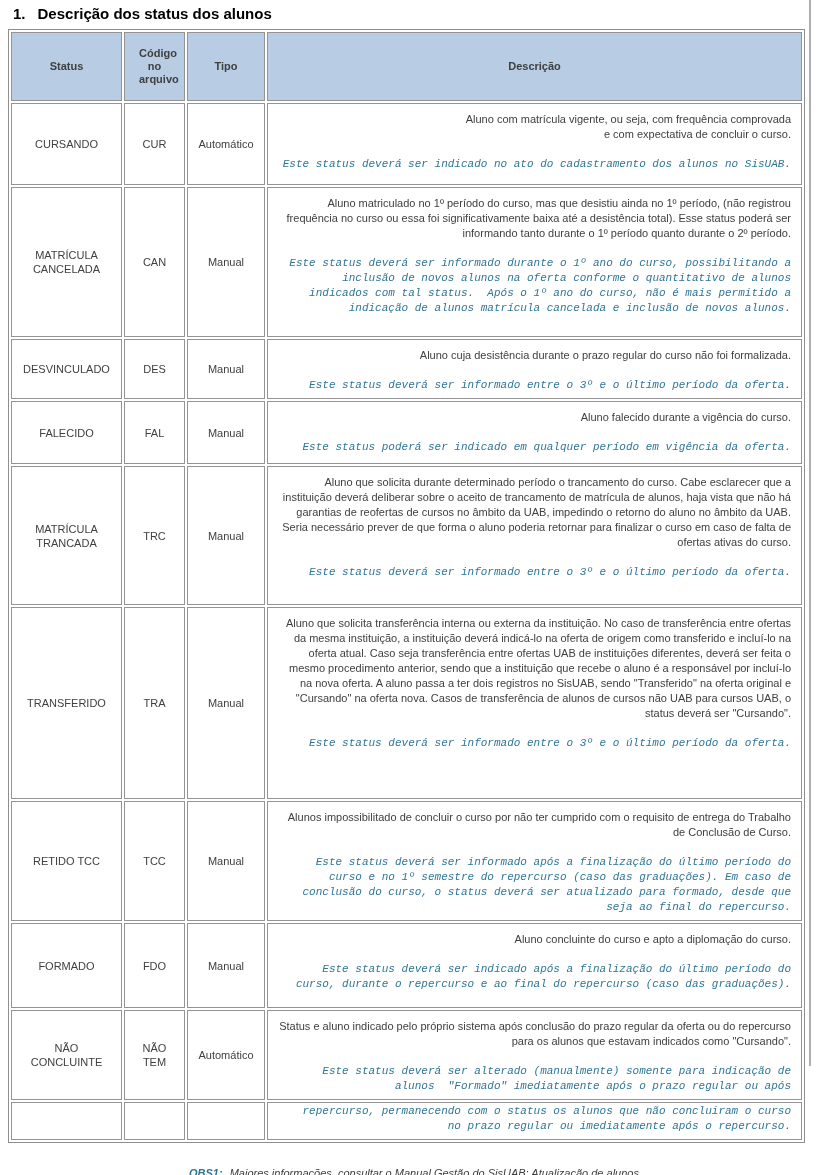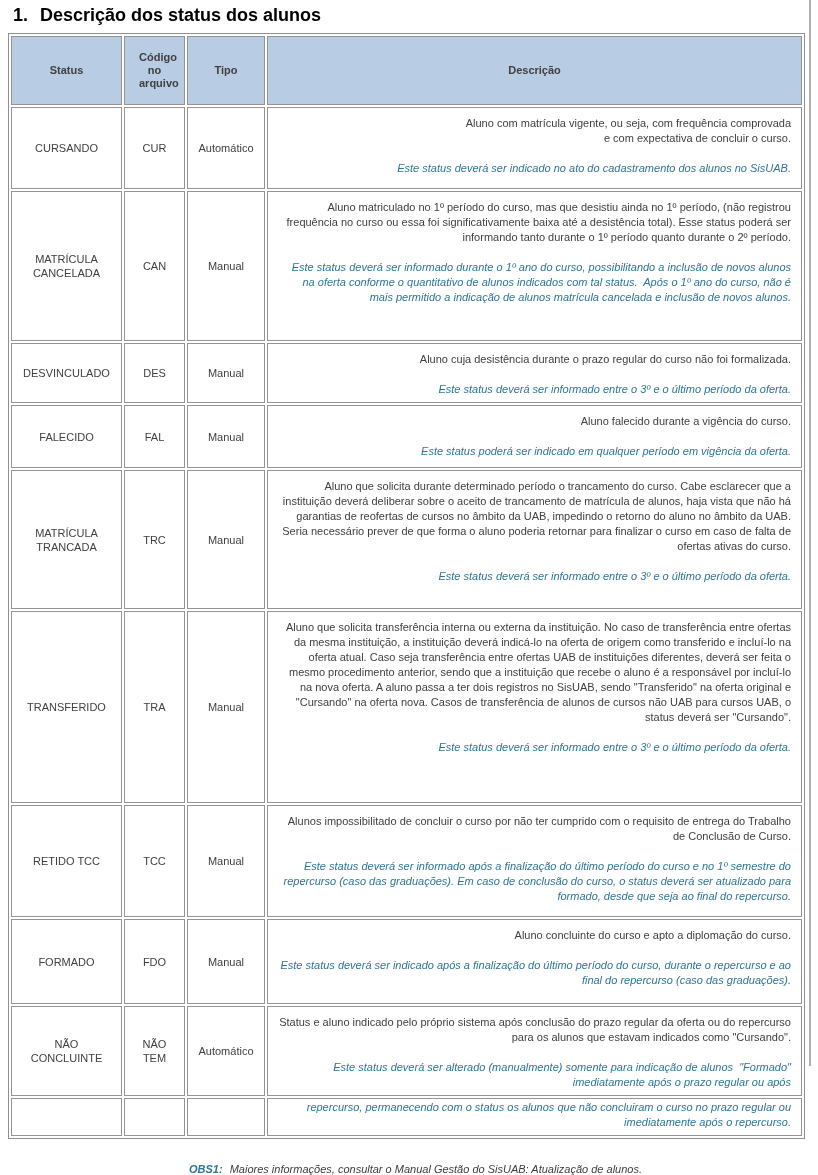--- a/index.html
+++ b/index.html
@@ -4,21 +4,21 @@
 <style>
   * { box-sizing: border-box; }
   html,body { margin:0; padding:0; }
   body {
     width:818px; height:1175px; background:#ffffff;
     font-family:"Liberation Sans", sans-serif; color:#404040;
     position:relative; overflow:hidden;
   }
   .page { padding:3px 0 0 8px; }
 
-  .doc-title { margin:2px 0 7px 5px; font-size:18px; font-weight:bold; color:#000; }
+  .doc-title { margin:2px 0 7px 5px; font-size:15px; font-weight:bold; color:#000; }
   .doc-title .title-num { margin-right:12px; }
 
   table.status-table {
     border-collapse:separate; border-spacing:2px;
     width:797px; table-layout:fixed;
     border:1px solid #8f8f8f; background:#fff;
   }
   th, td { border:1px solid #949494; font-size:11px; }
   th {
     background:#b8cce4; color:#404040; font-weight:bold;
@@ -27,21 +27,21 @@
   }
   td {
     vertical-align:middle; text-align:center; color:#404040;
     white-space:pre-line; line-height:14px; padding:2px;
   }
   td.c-desc {
     text-align:right; vertical-align:top;
     padding:8px 10px 5px 10px; white-space:normal; line-height:15px;
   }
   .desc { white-space:pre-wrap; color:#404040; }
-  .note { color:#2e7596; font-style:italic; margin-top:15px; white-space:pre-wrap; }
+  .note { color:#2e7596; font-style:italic; margin-top:15px; white-space:pre-wrap;font-family:Liberation Mono, monospace; }
   .c-desc .note:first-child { margin-top:0; }
   tr.continuation td.c-desc { padding-top:1px;padding-left:24px; }
 
   tbody tr:nth-child(1)  { height:82px;  }
   tbody tr:nth-child(2)  { height:150px; }
   tbody tr:nth-child(3)  { height:57px;  }
   tbody tr:nth-child(4)  { height:63px;  }
   tbody tr:nth-child(5)  { height:139px; }
   tbody tr:nth-child(6)  { height:192px; }
   tbody tr:nth-child(7)  { height:112px; }

